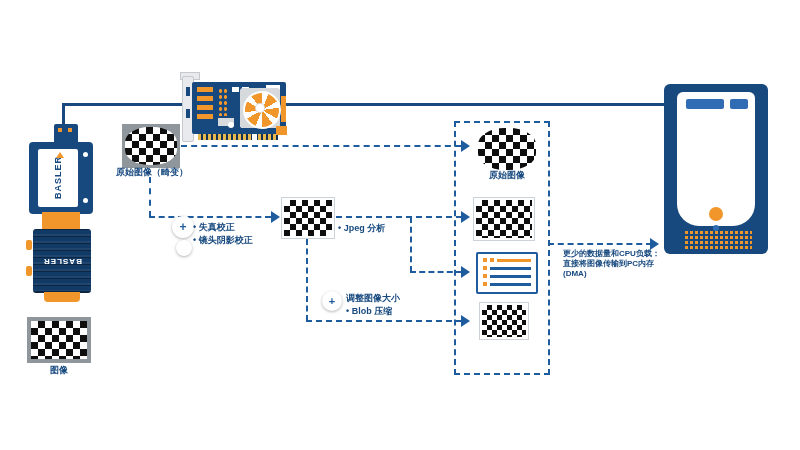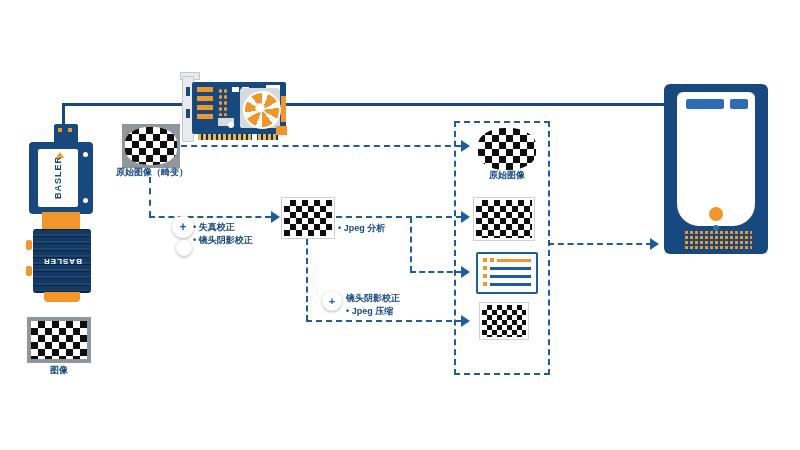--- a/index.html
+++ b/index.html
@@ -157,22 +157,22 @@
   <div class="abs lbl" style="left:193px;top:234px;">• 镜头阴影校正</div>
 
   <div class="abs flatframe" style="left:281px;top:197px;width:48px;height:36px;">
     <div class="checker c12" style="width:48px;height:36px;"></div>
   </div>
   <div class="abs lbl" style="left:338px;top:222px;">• Jpeg 分析</div>
 
   <div class="abs wcircle" style="left:322px;top:291px;width:20px;height:20px;font-size:11px;">
       <span>+</span>
     </div>
-  <div class="abs lbl" style="left:346px;top:292px;">镜头阴影校正</div>
-  <div class="abs lbl" style="left:346px;top:305px;">• Jpeg 压缩</div>
+  <div class="abs lbl" style="left:346px;top:292px;">调整图像大小</div>
+  <div class="abs lbl" style="left:346px;top:305px;">• Blob 压缩</div>
 
   <div class="abs dash-box" style="left:454px;top:121px;width:92px;height:250px;"></div>
 
   <div class="abs checker c14 bulge" style="left:478px;top:128px;width:58px;height:42px;"></div>
   <div class="abs lbl center" style="left:472px;top:169px;width:70px;">原始图像</div>
 
   <div class="abs flatframe" style="left:473px;top:197px;width:56px;height:38px;">
     <div class="checker c12" style="width:56px;height:38px;"></div>
   </div>
 
@@ -193,19 +193,24 @@
     <div class="blob-row">
         <span class="blob-sq"></span>
         <span class="blob-bar"></span>
       </div>
   </div>
 
   <div class="abs flatframe" style="left:479px;top:302px;width:44px;height:32px;">
     <div class="checker c10" style="width:44px;height:32px;"></div>
   </div>
 
+  <div class="abs" style="left:563px;top:249px;width:102px;">
+    <div class="lbl-sm">更少的数据量和CPU负载：</div>
+    <div class="lbl-sm">直接将图像传输到PC内存</div>
+    <div class="lbl-sm">(DMA)</div>
+  </div>
 
   <div class="abs" style="left:27px;top:317px;width:64px;height:46px;background:var(--gray);">
     <div class="abs checker c14" style="left:4px;top:4px;width:56px;height:38px;"></div>
   </div>
   <div class="abs lbl center" style="left:29px;top:364px;width:60px;">图像</div>
 
 </div>
 
 </body></html>

